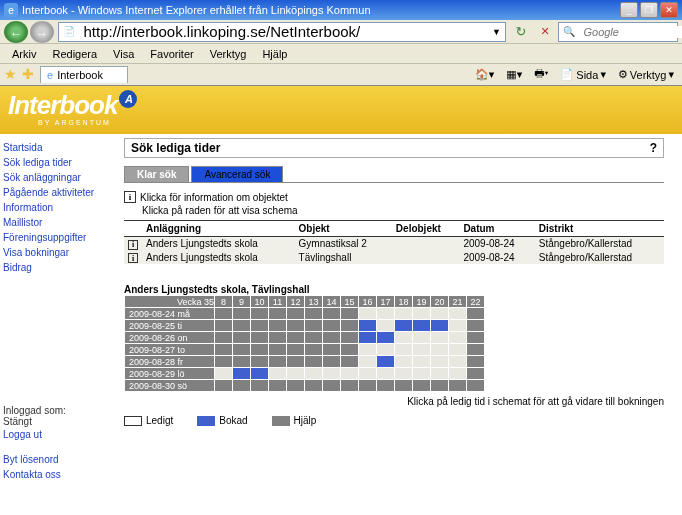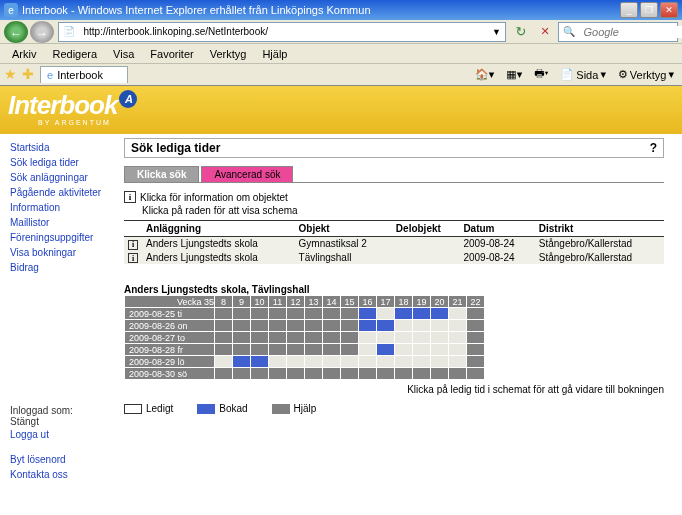--- a/index.html
+++ b/index.html
@@ -11,21 +11,21 @@
   .titlebar .title { flex: 1; }
   .titlebar .win-btn { width: 18px; height: 16px; background: linear-gradient(#e8e8e8,#c8c8c8); border: 1px solid #888; margin-left: 2px; display: flex; align-items: center; justify-content: center; font-size: 9px; border-radius: 2px; }
   .titlebar .win-btn.close { background: linear-gradient(#f08070,#d04030); color: white; }
   
   
   .navrow { background: #ece9d8; height: 24px; display: flex; align-items: center; padding: 2px 4px; gap: 2px; border-bottom: 1px solid #c0c0b0; }
   .nav-btn { width: 22px; height: 20px; border: 1px solid transparent; display: flex; align-items: center; justify-content: center; border-radius: 2px; }
   .nav-back { width: 24px; height: 22px; background: radial-gradient(circle,#6fc070 30%,#3a8a3a 70%); border-radius: 50%; color: white; font-size: 12px; }
   .nav-back.dis { background: radial-gradient(circle,#d0d0d0 30%,#a0a0a0 70%); }
   .addr { flex: 1; display: flex; align-items: center; background: white; border: 1px solid #7f9db9; height: 20px; margin: 0 2px; }
-  .addr input { border: none; outline: none; font-size: 10px; flex: 1; padding: 0 4px; }
+  .addr input { border: none; outline: none; font-size: 15px; flex: 1; padding: 0 4px; }
   .searchbox { width: 120px; display: flex; align-items: center; background: white; border: 1px solid #7f9db9; height: 20px; }
   .searchbox input { border: none; outline: none; font-size: 11px; flex: 1; padding: 0 4px; color: #999; font-style: italic; }
   
   
   .menubar { background: #ece9d8; height: 20px; display: flex; align-items: center; padding: 0 4px; border-bottom: 1px solid #c0c0b0; }
   .menubar span { padding: 2px 8px; font-size: 11px; }
   
   
   .tabrow { background: #ece9d8; height: 22px; display: flex; align-items: center; padding: 2px 4px; border-bottom: 1px solid #888; }
   .tabrow .fav-star { width: 18px; height: 18px; color: #f0c040; font-size: 14px; }
@@ -34,31 +34,31 @@
   .tabrow .tool { padding: 2px 4px; display: flex; align-items: center; gap: 2px; }
   
   
   .content { background: white; height: 501px; overflow: hidden; }
   .banner { background: linear-gradient(#f5d142, #e8b820); height: 48px; display: flex; align-items: flex-start; padding: 4px 8px; }
   .logo { font-size: 26px; font-weight: bold; font-style: italic; color: white; letter-spacing: -1px; position: relative; }
   .logo-badge { display: inline-block; width: 18px; height: 18px; background: #2050b0; border-radius: 50%; color: white; font-size: 11px; font-style: italic; text-align: center; line-height: 18px; vertical-align: top; margin-left: 2px; }
   .sublogo { color: white; font-size: 7px; letter-spacing: 2px; margin-top: -2px; margin-left: 30px; }
   
   .main-layout { display: flex; }
-  .sidebar { width: 120px; padding: 6px 4px 6px 10px; font-size: 10px; }
+  .sidebar { width: 120px; padding: 6px 4px 6px 3px; font-size: 10px; }
   .sidebar a { display: block; color: #2040c0; text-decoration: none; padding: 1px 0; line-height: 13px; }
   .sidebar .sep { height: 10px; }
   .sidebar .logged { color: #333; }
   
   .body-area { flex: 1; padding: 4px 18px 4px 4px; }
   .page-title-box { border: 1px solid #aaa; padding: 2px 6px; display: flex; justify-content: space-between; font-size: 12px; font-weight: bold; margin-bottom: 8px; }
   .page-title-box .help { font-weight: bold; }
   
   .tabs-local { display: flex; border-bottom: 1px solid #888; margin-bottom: 8px; }
-  .tabs-local .tabx { padding: 2px 12px; font-size: 10px; border: 1px solid #888; border-bottom: none; background: #ec4899; margin-right: 2px; }
+  .tabs-local .tabx { padding: 2px 12px; font-size: 10px; border: 1px solid #888; border-bottom: none; background: #1d4ed8; margin-right: 2px; }
   .tabs-local .tabx.active { background: #a0a0a0; color: white; font-weight: bold; }
   
   .info-line { font-size: 10px; margin: 2px 0; display: flex; align-items: center; gap: 4px; }
   .info-icon { width: 12px; height: 12px; border: 1px solid #333; display: inline-flex; align-items: center; justify-content: center; font-size: 9px; font-weight: bold; font-family: serif; }
   
   table.data { width: 100%; border-collapse: collapse; font-size: 10px; margin-top: 4px; margin-bottom: 20px; }
   table.data th { text-align: left; font-weight: bold; border-top: 1px solid #333; border-bottom: 1px solid #333; padding: 2px 4px; }
   table.data td { padding: 1px 4px; background: #f0f0e8; }
   table.data td.ic { width: 12px; }
   
@@ -159,21 +159,21 @@
       <a>Byt lösenord</a>
       <a>Kontakta oss</a>
 
     </div>
     <div class="body-area">
       <div class="page-title-box">
         <span>Sök lediga tider</span>
         <span class="help">?</span>
       </div>
       <div class="tabs-local">
-        <div class="tabx active">Klicka sök</div>
+        <div class="tabx active">Klar sök</div>
         <div class="tabx">Avancerad sök</div>
       </div>
       <div class="info-line">
         <span class="info-icon">i</span>
         <span>Klicka för information om objektet</span>
       </div>
       <div class="info-line" style="padding-left:18px">Klicka på raden för att visa schema</div>
 
       <table class="data">
         <thead>
@@ -223,20 +223,38 @@
               <th>17</th>
               <th>18</th>
               <th>19</th>
               <th>20</th>
               <th>21</th>
               <th>22</th>
             </tr>
           </thead>
         <tbody id="sched-body">
             <tr>
+              <td class="rowlbl">2009-08-24 må</td>
+              <td class="cl"></td>
+              <td class="cl"></td>
+              <td class="cl"></td>
+              <td class="cl"></td>
+              <td class="cl"></td>
+              <td class="cl"></td>
+              <td class="cl"></td>
+              <td class="cl"></td>
+              <td></td>
+              <td></td>
+              <td></td>
+              <td></td>
+              <td></td>
+              <td></td>
+              <td class="cl"></td>
+            </tr>
+            <tr>
               <td class="rowlbl">2009-08-25 ti</td>
               <td class="cl"></td>
               <td class="cl"></td>
               <td class="cl"></td>
               <td class="cl"></td>
               <td class="cl"></td>
               <td class="cl"></td>
               <td class="cl"></td>
               <td class="cl"></td>
               <td class="bk"></td>

